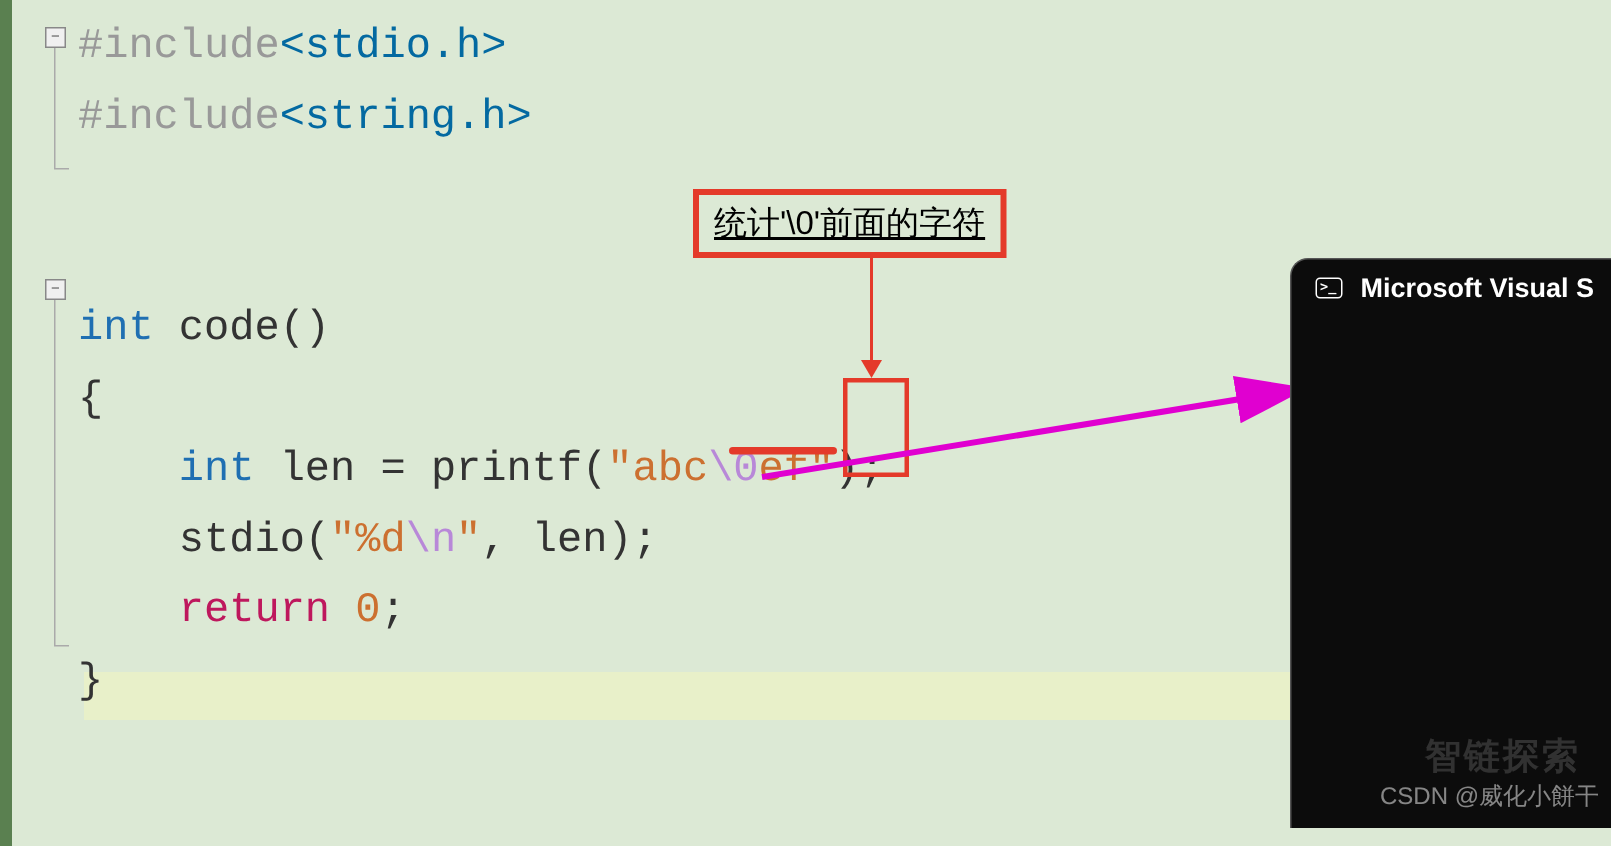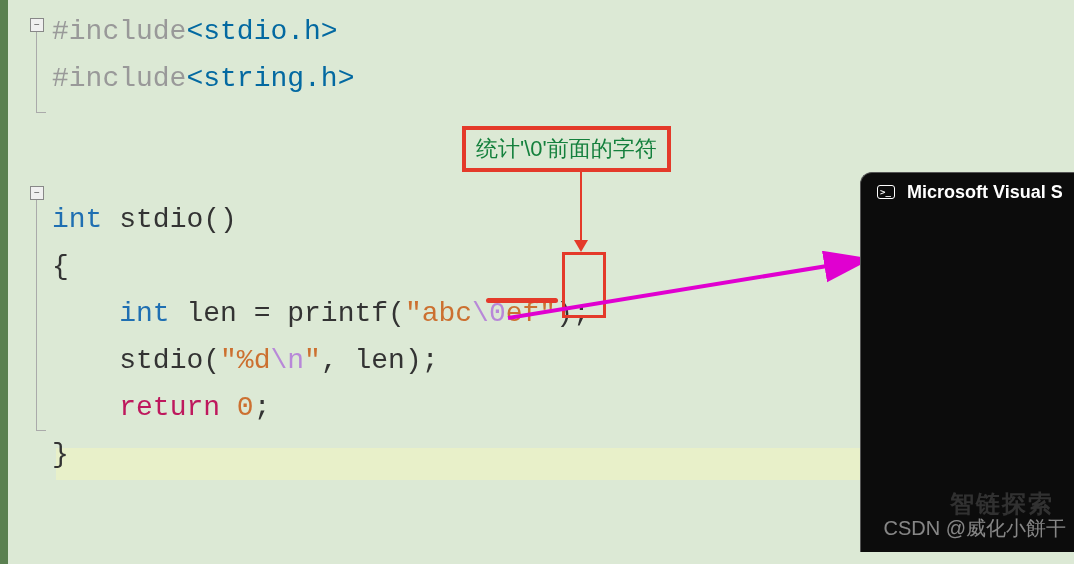--- a/index.html
+++ b/index.html
@@ -56,22 +56,23 @@
     .kw-esc { color: #b888d8; }
     .kw-num { color: #cc7030; }
     .kw-ret { color: #be185d; }
     .annotation-box {
       position: absolute;
       border: 4px solid #e43a2a;
       background: #dce9d5;
       padding: 4px 10px;
       font-family: sans-serif;
       font-size: 22px;
-      color: #15803d;
+      color: #000000;
       font-weight: 500;
+      text-decoration: underline;
     }
     .small-box {
       position: absolute;
       border: 3px solid #e43a2a;
       width: 44px; height: 66px;
     }
     .arrow-down {
       position: absolute;
       width: 2px; background: #e43a2a;
     }
@@ -134,21 +135,21 @@
     .highlight-bar {
       position: absolute;
       left: 48px; top: 448px;
       width: 810px; height: 32px;
       background: rgba(255, 255, 180, 0.35);
     }
     .csdn-tag {
       position: absolute;
       right: 8px; bottom: 10px;
       font-family: sans-serif;
-      font-size: 20px;
+      font-size: 16px;
       color: rgba(255,255,255,0.5);
     }
     .wm {
       position: absolute;
       right: 20px; bottom: 32px;
       font-family: sans-serif;
       font-size: 24px;
       font-weight: bold;
       color: rgba(160,160,160,0.25);
       letter-spacing: 2px;
@@ -169,21 +170,21 @@
     <div class="fold-line-h" style="top:200px; height:230px"></div>
     <div class="fold-end" style="top:430px"></div>
   </div>
 
   <div class="highlight-bar"></div>
 
   <div class="code"><span class="kw-pre">#include</span><span class="kw-inc">&lt;stdio.h&gt;</span>
 <span class="kw-pre">#include</span><span class="kw-inc">&lt;string.h&gt;</span>
 
 
-<span class="kw-type">int</span><span> stdio()</span>
+<span class="kw-type">int</span><span> code()</span>
 <span>{</span>
 <span>    </span><span class="kw-type">int</span><span> len = printf(</span><span class="kw-str">"abc</span><span class="kw-esc">\0</span><span class="kw-str">ef"</span><span>);</span>
 <span>    </span><span>stdio(</span><span class="kw-str">"%d</span><span class="kw-esc">\n</span><span class="kw-str">"</span><span>, len);</span>
 <span>    </span><span class="kw-ret">return</span><span> </span><span class="kw-num">0</span><span>;</span>
 <span>}</span></div>
 
   <div class="annotation-box" style="left:454px; top:126px">统计'\0'前面的字符</div>
 
   <div class="arrow-down" style="left:572px; top:170px; height:72px"></div>
   <div class="arrow-head-down" style="left:566px; top:240px"></div>

